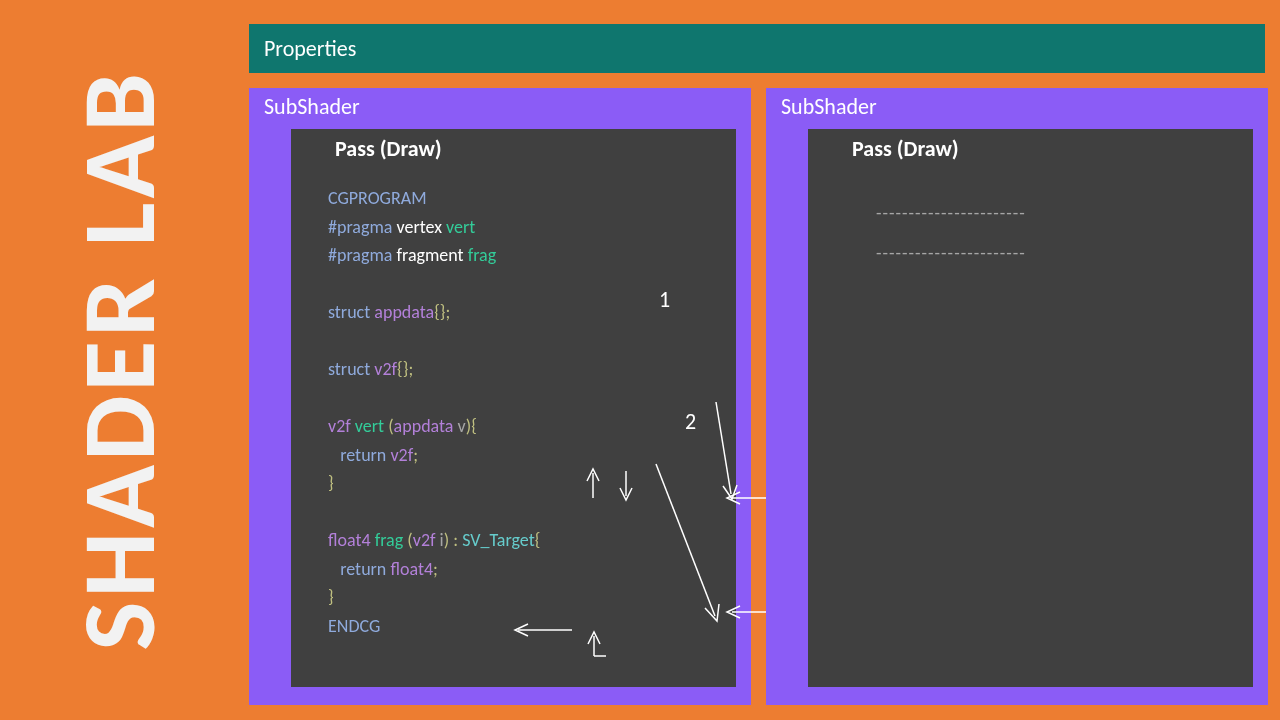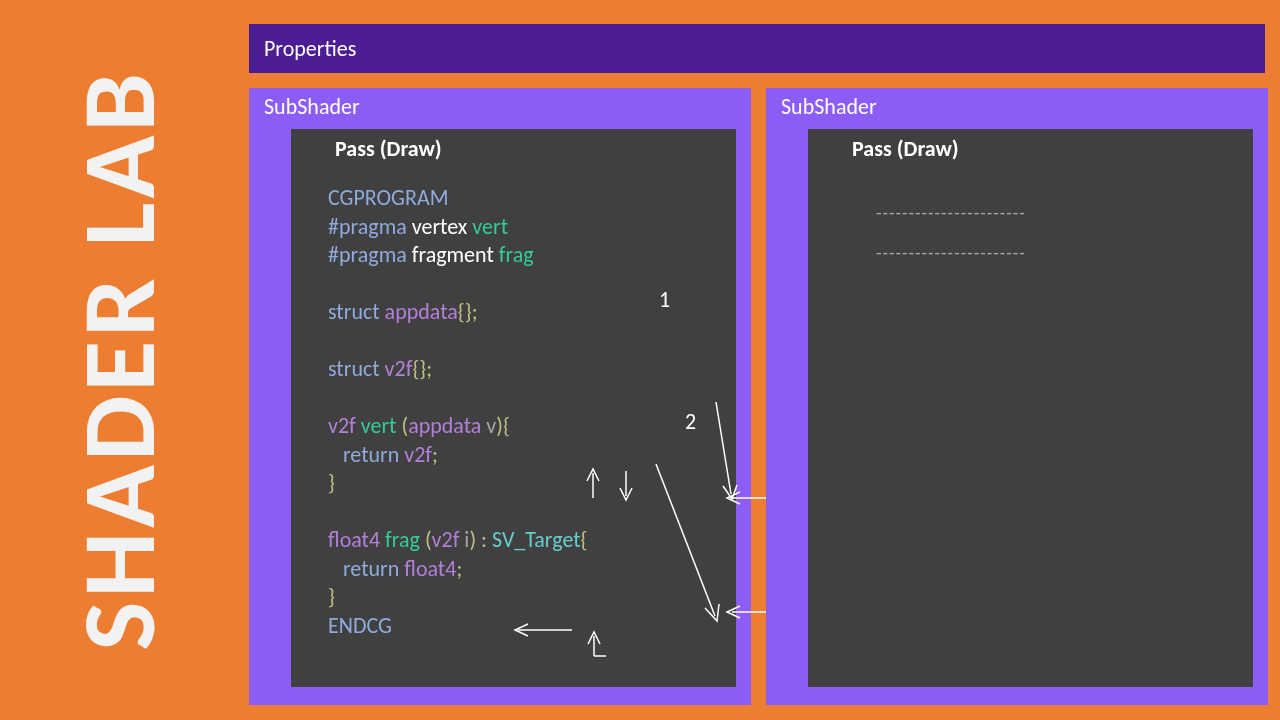--- a/index.html
+++ b/index.html
@@ -20,21 +20,21 @@
     font-weight: 800;
     font-size: 104px;
     letter-spacing: 4px;
     white-space: nowrap;
   }
 
   .prop-bar {
     position: absolute;
     left: 249px; top: 24px;
     width: 1016px; height: 49px;
-    background: #4c1d95;
+    background: #0f766e;
     color: #FFFFFF;
     font-size: 22px;
     font-weight: 400;
     display: flex;
     align-items: center;
     padding-left: 15px;
   }
 
   .subshader {
     position: absolute;
@@ -60,21 +60,21 @@
     position: absolute;
     left: 15px; top: 6px;
     font-size: 22px;
     font-weight: 600;
     margin-left: 29px;
   }
 
   .code {
     position: absolute;
     left: 37px; top: 55px;
-    font-size: 22px;
+    font-size: 18px;
     line-height: 28.5px;
     white-space: pre;
   }
   .c-blue    { color: #8FAADC; }
   .c-white   { color: #FFFFFF; }
   .c-green   { color: #33CC99; }
   .c-purple  { color: #B380D9; }
   .c-teal    { color: #66CCCC; }
   .c-yellow  { color: #BFBF80; }
   .c-grey    { color: #A6A6A6; }

